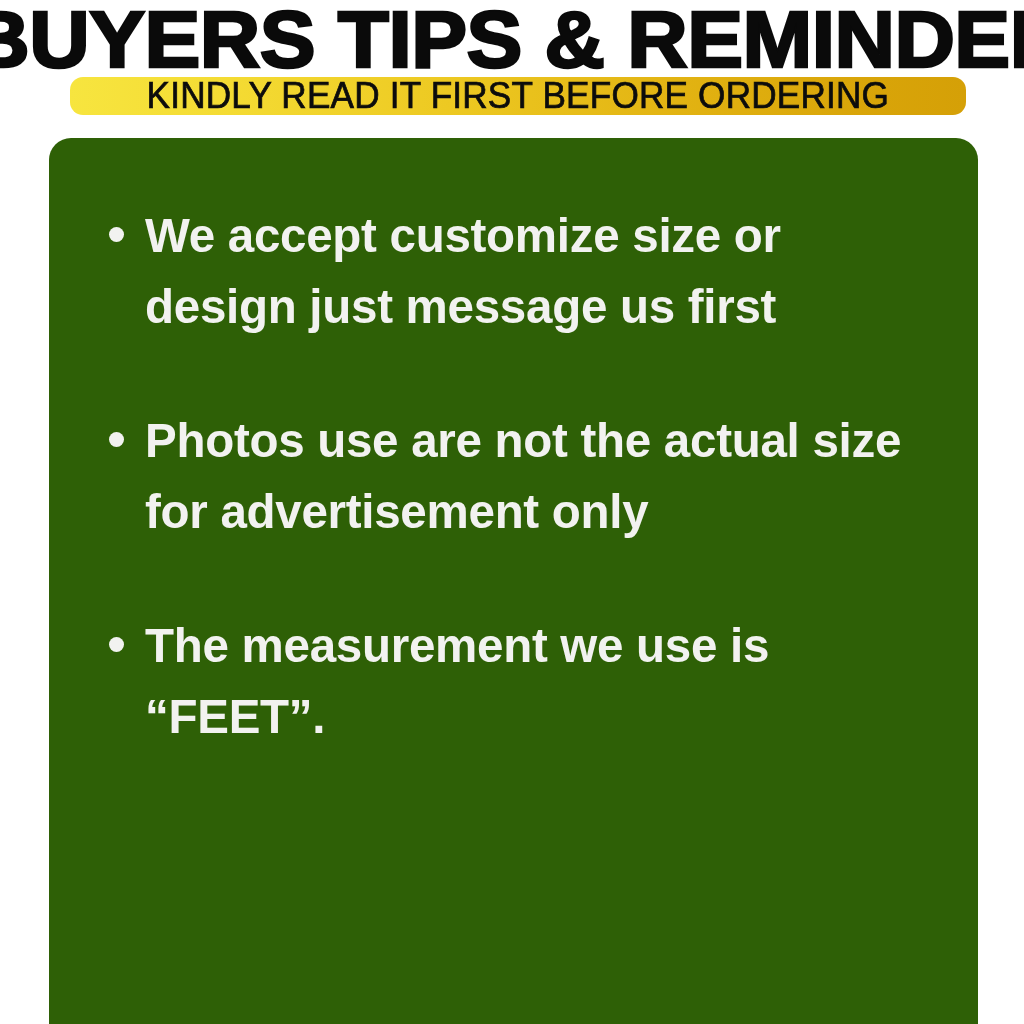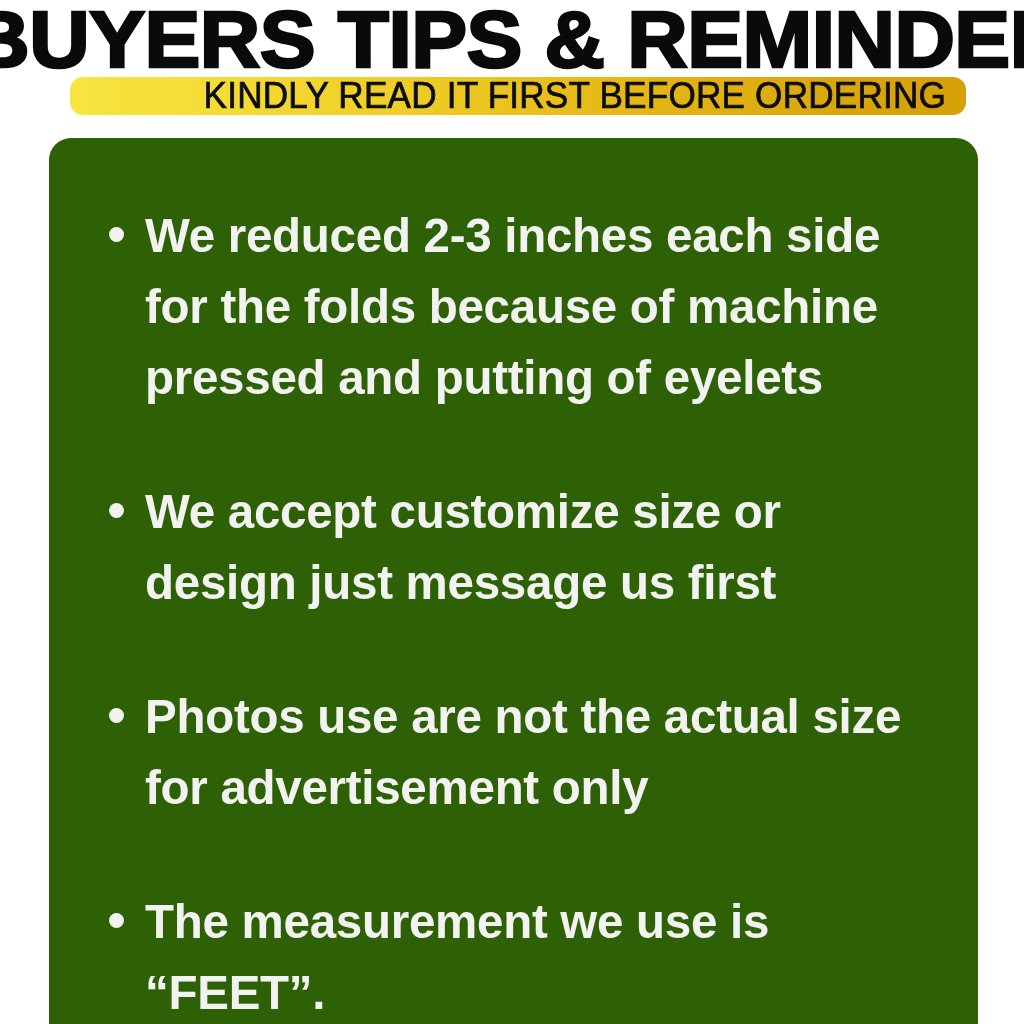--- a/index.html
+++ b/index.html
@@ -44,21 +44,21 @@
   .subtitle-banner {
     position:absolute;
     left:70px;
     top:77px;
     width:896px;
     height:38px;
     border-radius:13px;
     background:linear-gradient(to right, #F7E53F 0%, #F4DB33 18%, #EDC922 42%, #E2B312 68%, #D9A509 88%, #D5A007 100%);
     display:flex;
     align-items:center;
-    justify-content:flex-end;
+    justify-content:center;
     overflow:hidden;
   }
 
   .subtitle-text {
     font-family:"Liberation Sans", sans-serif;
     font-weight:normal;
     font-size:37px;
     line-height:40px;
     letter-spacing:0.2px;
     color:#0c0c0c;
@@ -127,24 +127,20 @@
 
   <h1 class="title">BUYERS TIPS &amp; REMINDERS</h1>
 
   <div class="subtitle-banner">
     <span class="subtitle-text">KINDLY READ IT FIRST BEFORE ORDERING</span>
   </div>
 
   <div class="green-card">
     <ul class="tips-list">
 
-      <li class="tip-item">
-        <span class="tip-bullet"></span>
-        <span class="tip-text">We reduced 2-3 inches each side for the folds because of machine pressed and putting of eyelets</span>
-      </li>
 
       <li class="tip-item">
         <span class="tip-bullet"></span>
         <span class="tip-text">We accept customize size or design just message us first</span>
       </li>
 
       <li class="tip-item">
         <span class="tip-bullet"></span>
         <span class="tip-text">Photos use are not the actual size for advertisement only</span>
       </li>

